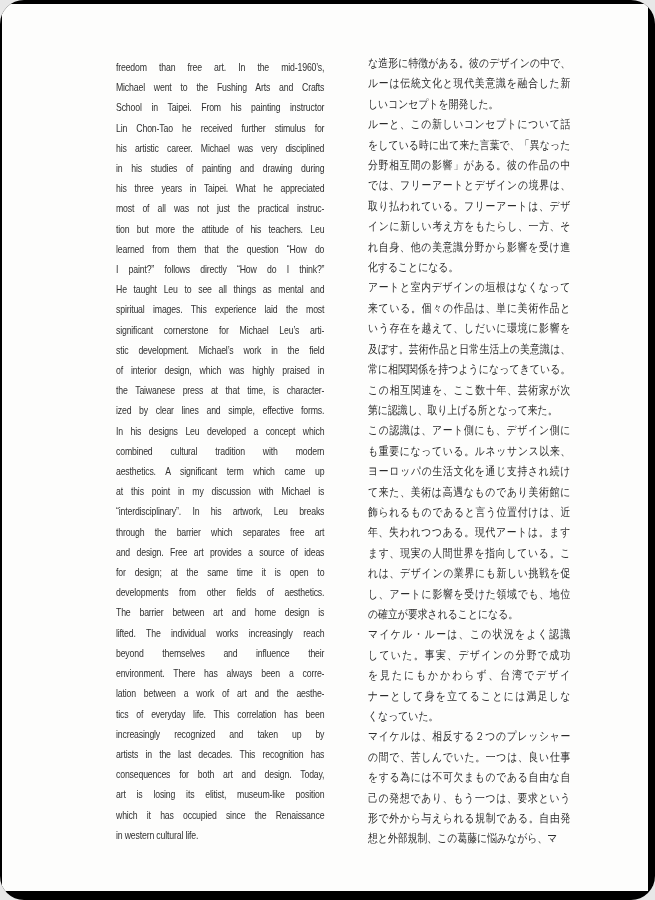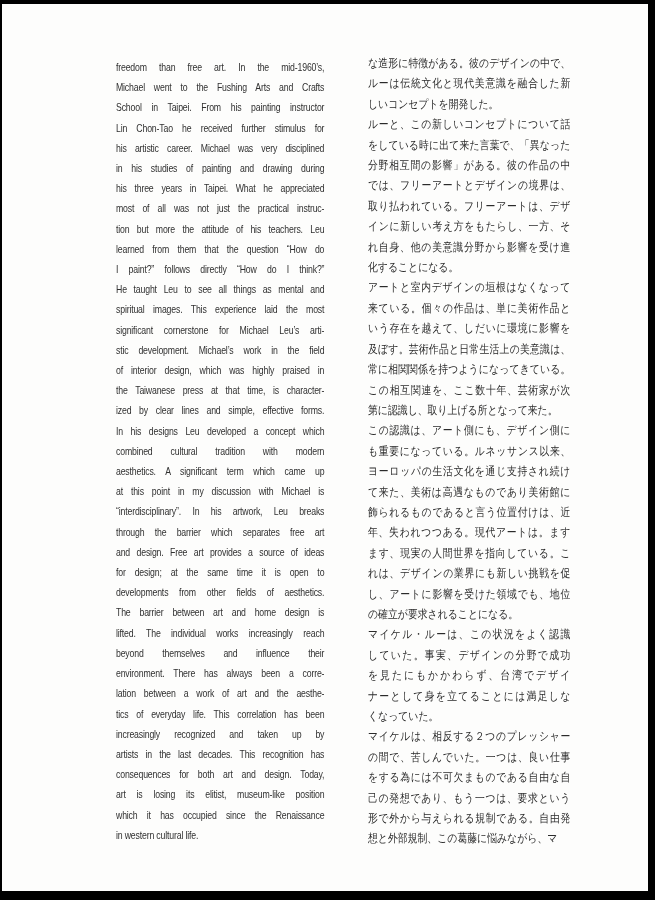--- a/index.html
+++ b/index.html
@@ -7,20 +7,21 @@
     padding: 0;
     background: #e8e8e8;
     font-family: "Liberation Sans", "DejaVu Sans", sans-serif;
   }
   .page {
     position: relative;
     width: 655px;
     height: 900px;
     background: #000000;
     overflow: hidden;
+    border-radius: 24px;
   }
   .sheet {
     position: absolute;
     left: 2px;
     top: 4px;
     right: 7px;
     bottom: 9px;
     background: #fdfdfc;
   }
   .col {

